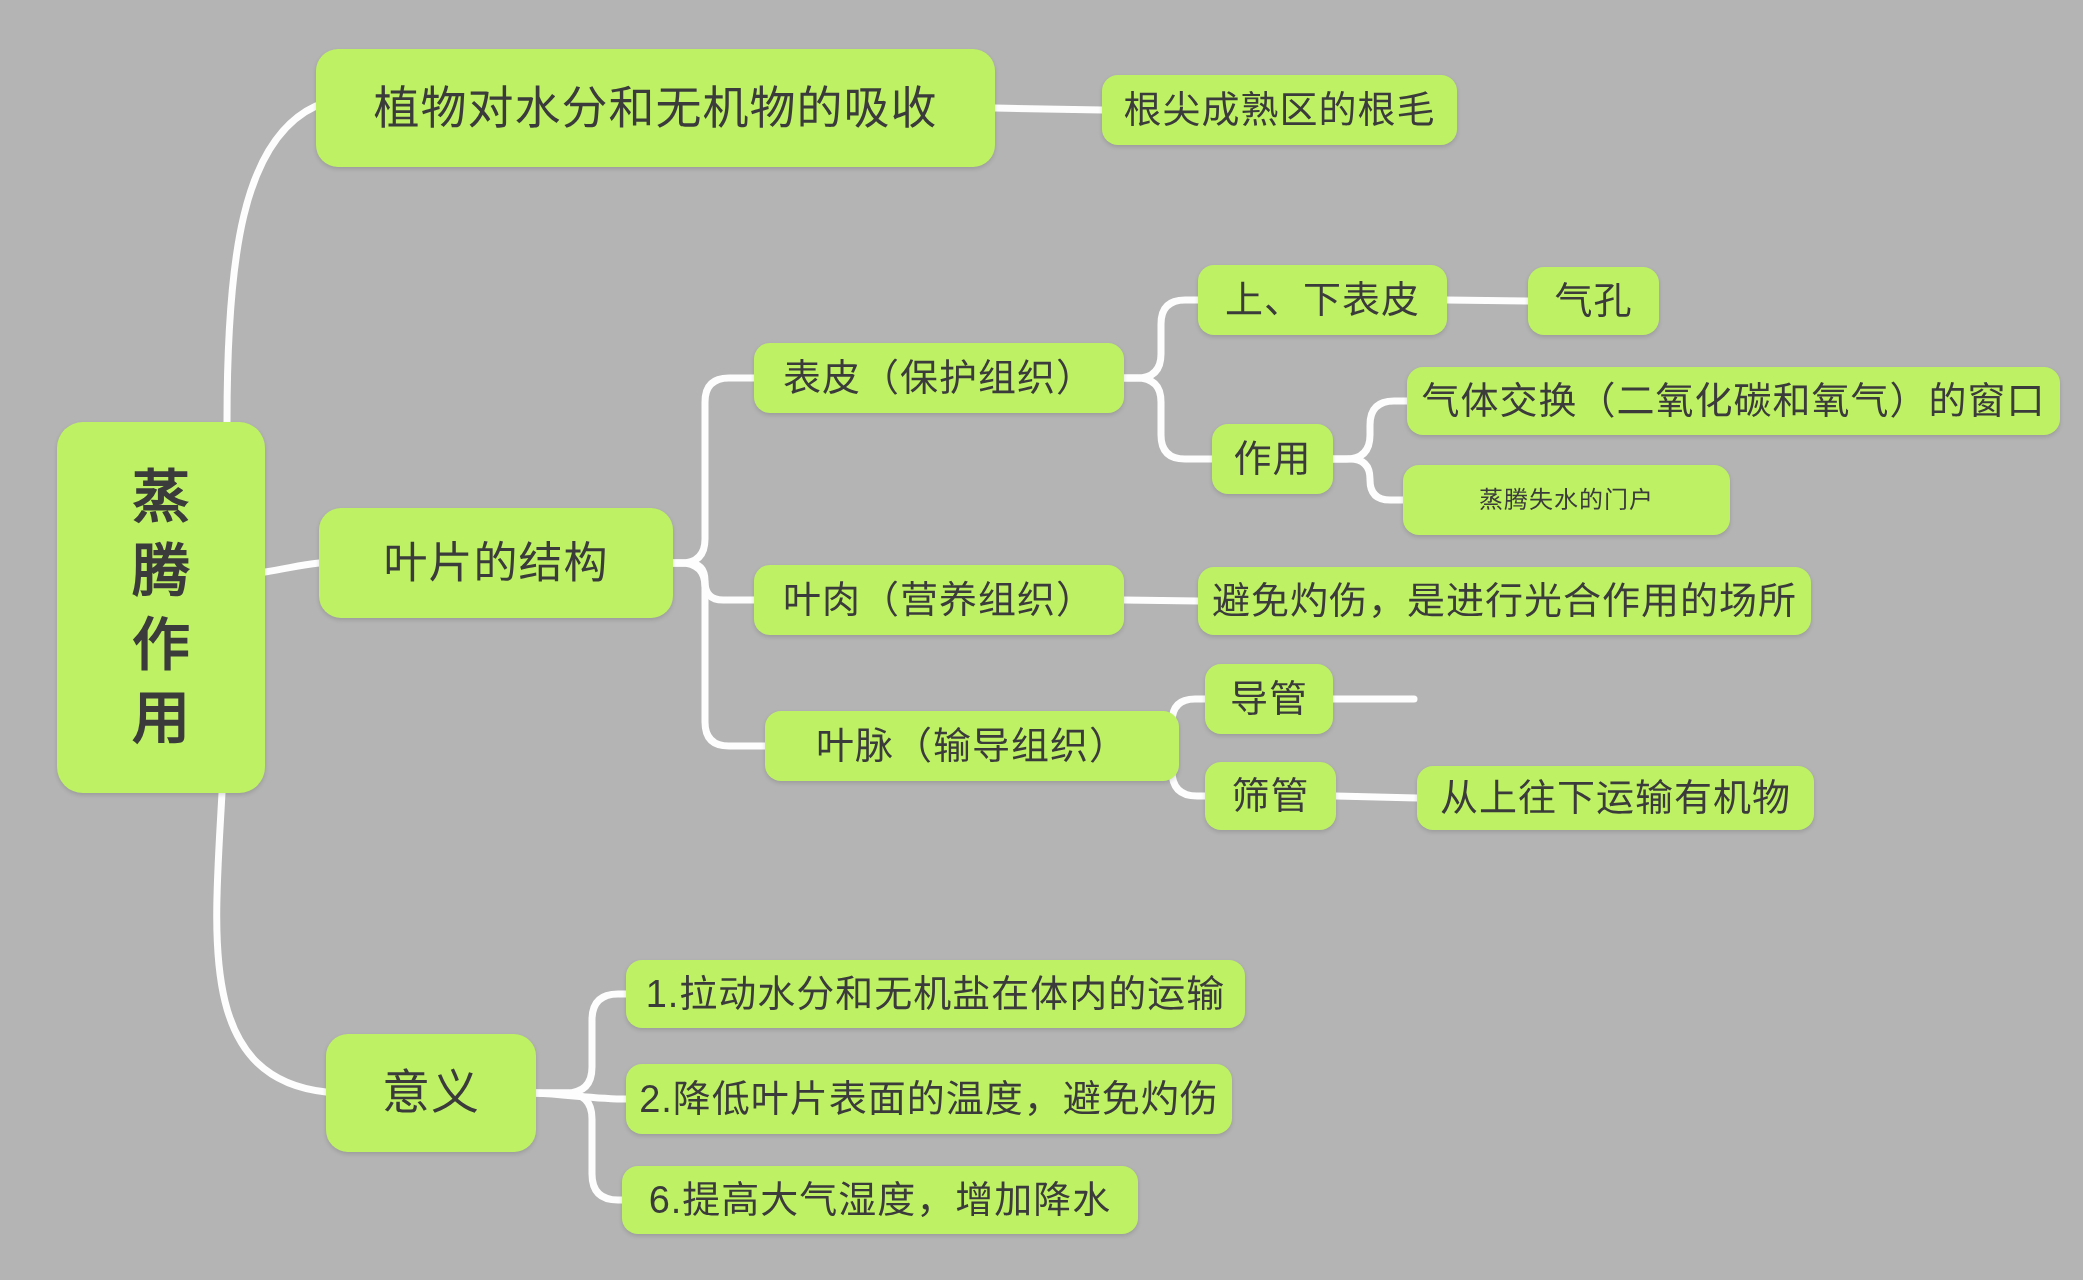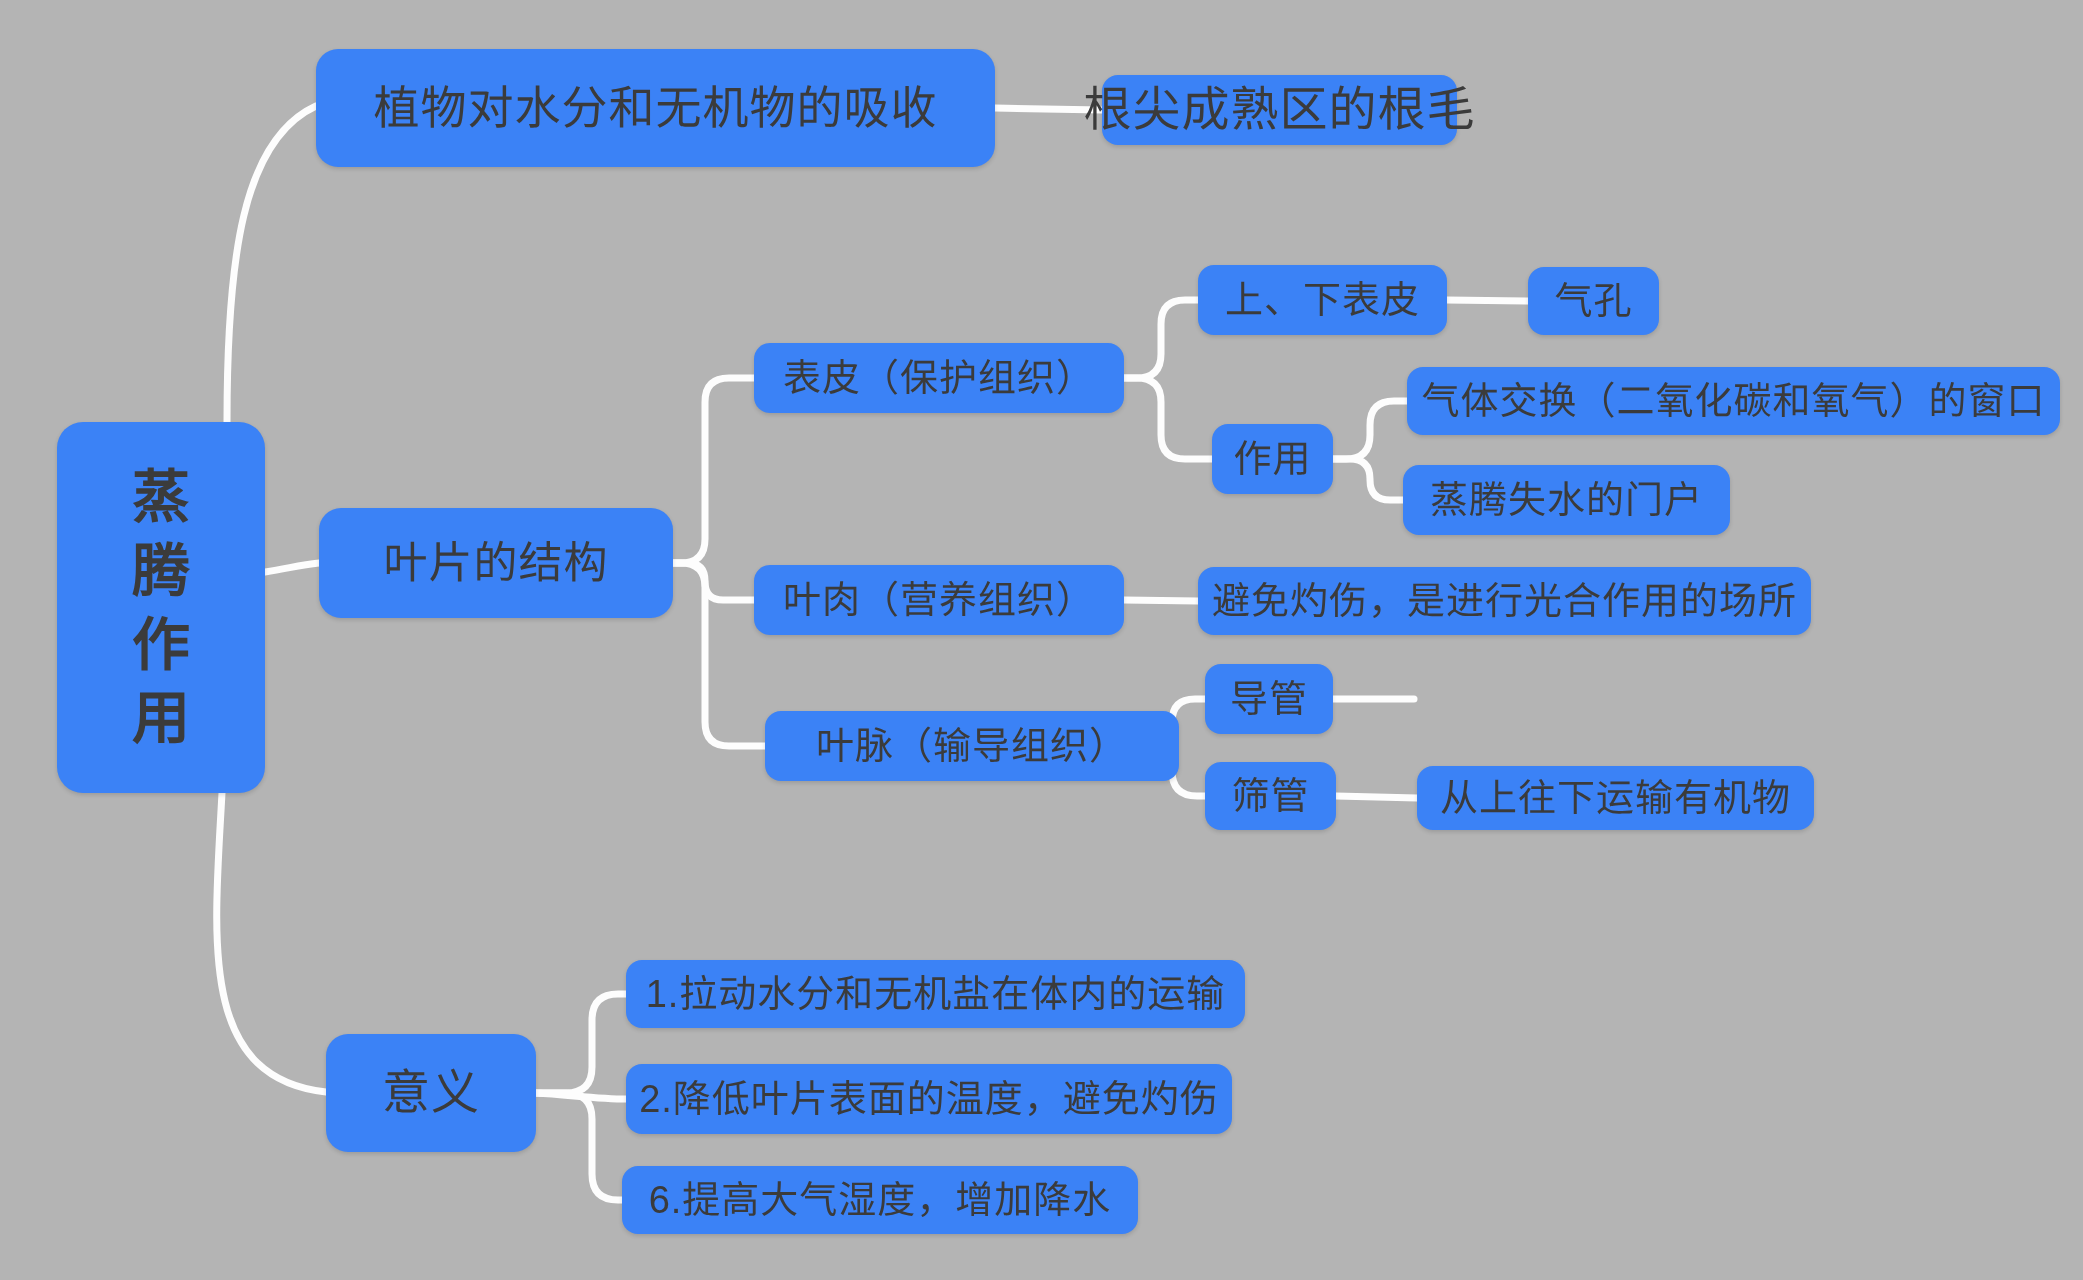--- a/index.html
+++ b/index.html
@@ -22,21 +22,21 @@
     display:block;
   }
   .connector-layer path{
     fill:none;
     stroke:#fdfdfd;
     stroke-width:7;
     stroke-linecap:round;
   }
   .node{
     position:absolute;
-    background:#3b82f6;
+    background:#bef264;
     color:#3b3b3b;
     border-radius:16px;
     display:flex;
     align-items:center;
     justify-content:center;
     white-space:nowrap;
     box-shadow:0 2px 4px rgba(0,0,0,0.14);
     box-sizing:border-box;
     line-height:1;
     letter-spacing:1px;
@@ -82,30 +82,30 @@
     <path d="M 536 1093 L 566 1093 Q 592 1093 592 1067 L 592 1020 Q 592 994 618 994 L 626 994"></path>
     <path d="M 536 1093 C 570 1095 600 1099 626 1099"></path>
     <path d="M 536 1093 L 566 1093 Q 592 1093 592 1119 L 592 1174 Q 592 1200 618 1200 L 622 1200"></path>
   </svg>
 
   <div class="node root-node" style="left:57px;top:422px;width:208px;height:371px;font-size:58px;">
     <span class="vertical-label">蒸腾作用</span>
   </div>
 
   <div class="node lg" style="left:316px;top:49px;width:679px;height:118px;font-size:46px;">植物对水分和无机物的吸收</div>
-  <div class="node" style="left:1102px;top:75px;width:355px;height:70px;font-size:48px;">根尖成熟区的根毛</div>
+  <div class="node" style="left:1102px;top:75px;width:355px;height:70px;font-size:38px;">根尖成熟区的根毛</div>
 
   <div class="node lg" style="left:319px;top:508px;width:354px;height:110px;font-size:44px;">叶片的结构</div>
 
   <div class="node" style="left:754px;top:343px;width:370px;height:70px;font-size:38px;">表皮（保护组织）</div>
   <div class="node" style="left:1198px;top:265px;width:249px;height:70px;font-size:38px;">上、下表皮</div>
   <div class="node" style="left:1528px;top:267px;width:131px;height:68px;font-size:38px;">气孔</div>
   <div class="node" style="left:1212px;top:424px;width:121px;height:70px;font-size:38px;">作用</div>
   <div class="node" style="left:1407px;top:367px;width:653px;height:68px;font-size:38px;">气体交换（二氧化碳和氧气）的窗口</div>
-  <div class="node" style="left:1403px;top:465px;width:327px;height:70px;font-size:38px;">蒸腾失水的门户</div>
+  <div class="node" style="left:1403px;top:465px;width:327px;height:70px;font-size:24px;">蒸腾失水的门户</div>
 
   <div class="node" style="left:754px;top:565px;width:370px;height:70px;font-size:38px;">叶肉（营养组织）</div>
   <div class="node" style="left:1198px;top:567px;width:613px;height:68px;font-size:38px;">避免灼伤，是进行光合作用的场所</div>
 
   <div class="node" style="left:765px;top:711px;width:414px;height:70px;font-size:38px;">叶脉（输导组织）</div>
   <div class="node" style="left:1205px;top:664px;width:128px;height:70px;font-size:38px;">导管</div>
   <div class="node" style="left:1205px;top:762px;width:131px;height:68px;font-size:38px;">筛管</div>
   <div class="node" style="left:1417px;top:766px;width:397px;height:64px;font-size:38px;">从上往下运输有机物</div>
 
   <div class="node lg" style="left:326px;top:1034px;width:210px;height:118px;font-size:48px;">意义</div>

